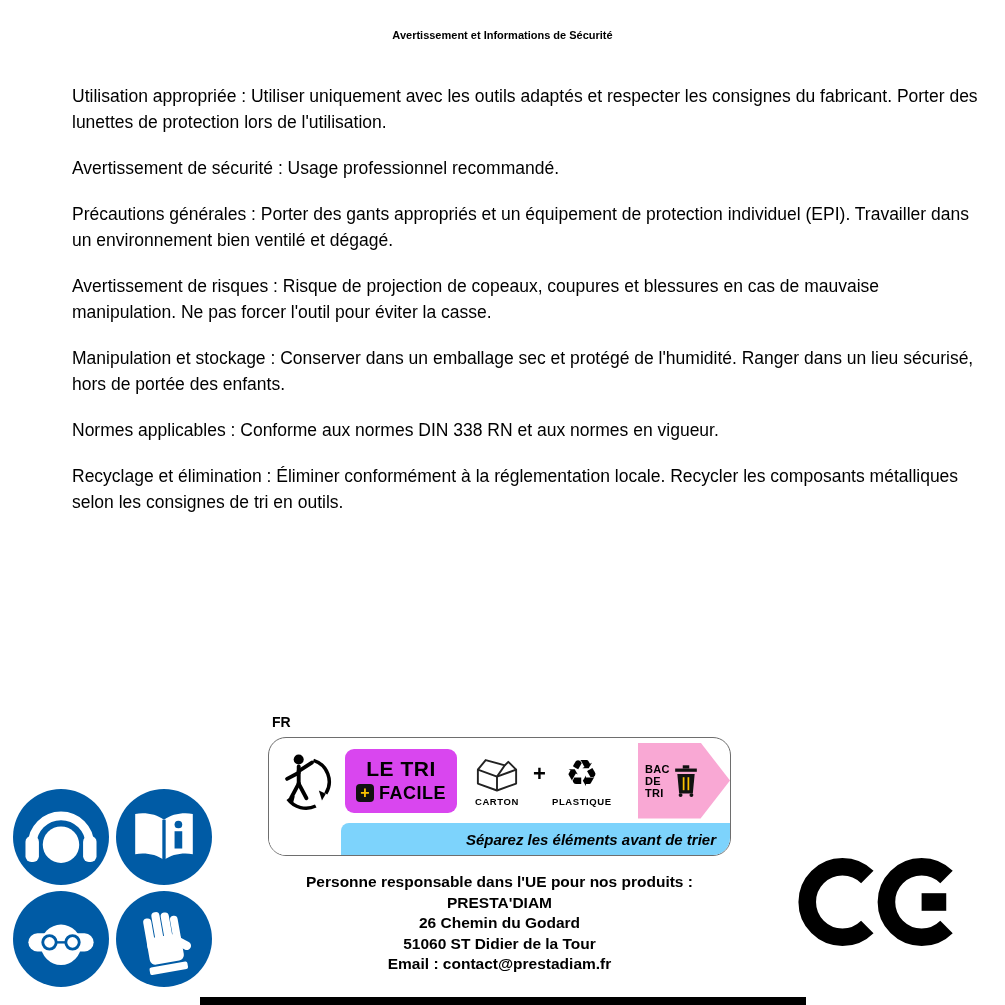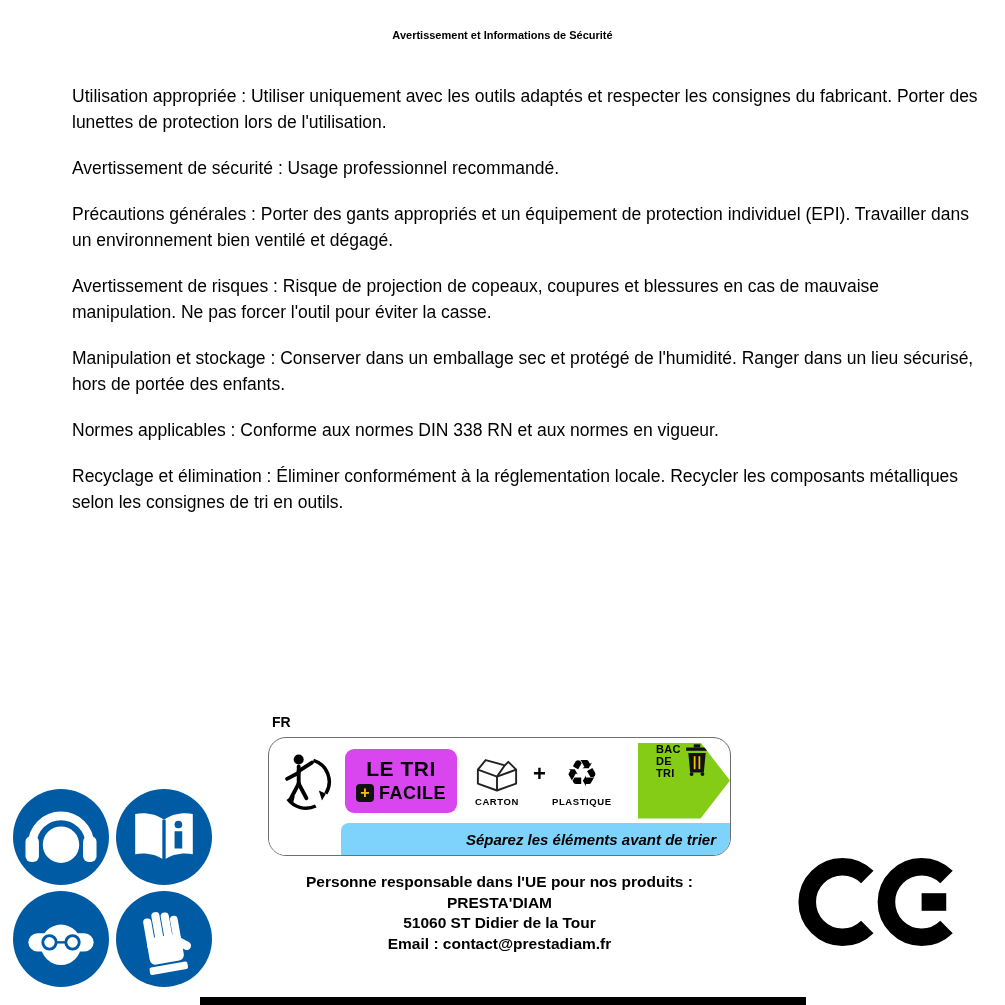--- a/index.html
+++ b/index.html
@@ -31,23 +31,23 @@
   .facile-row{display:flex;align-items:center;margin-top:3px;}
   .plus-box{width:18px;height:18px;background:#111;border-radius:4px;color:#fcc200;
             display:flex;align-items:center;justify-content:center;font-size:16px;font-weight:bold;line-height:16px;}
   .facile{font-size:18px;font-weight:900;margin-left:5px;letter-spacing:0.5px;}
   .materials{display:flex;align-items:center;flex:none;}
   .material{display:flex;flex-direction:column;align-items:center;width:64px;}
   .material-label{font-size:9.5px;font-weight:bold;letter-spacing:0.6px;margin-top:2px;}
   .carton-icon svg{width:54px;height:40px;display:block;}
   .recycle-icon{font-family:"DejaVu Sans",sans-serif;font-size:37px;line-height:40px;height:40px;}
   .plus-sep{font-size:22px;font-weight:bold;margin:0 4px 14px 4px;}
-  .bac-flag{margin-left:auto;width:92px;height:76px;background:#84cc16;flex:none;
+  .bac-flag{margin-left:auto;width:92px;height:76px;background:#f9a8d4;flex:none;
             clip-path:polygon(0 0,68% 0,100% 50%,68% 100%,0 100%);
-            display:flex;align-items:flex-start;padding-left:18px;box-sizing:border-box;}
+            display:flex;align-items:center;padding-left:7px;box-sizing:border-box;}
   .bac-text{font-size:11px;font-weight:900;line-height:12px;letter-spacing:0.3px;}
   .bin-icon svg{width:26px;height:34px;display:block;margin-left:3px;}
   .tri-bottom{display:flex;height:32px;}
   .tri-bottom-spacer{width:72px;background:#fff;}
   .tri-tagline{flex:1;background:#7dd3fc;display:flex;align-items:center;justify-content:flex-end;
                padding-right:14px;font-size:15px;font-weight:bold;font-style:italic;
                border-top-left-radius:8px;}
 
   
   .responsible{position:absolute;left:268px;top:872px;width:463px;text-align:center;
@@ -197,20 +197,21 @@
 
     <div class="tri-bottom">
       <div class="tri-bottom-spacer"></div>
       <div class="tri-tagline">Séparez les éléments avant de trier</div>
     </div>
   </div>
 
   <div class="responsible">
     <div>Personne responsable dans l'UE pour nos produits :</div>
     <div>PRESTA'DIAM</div>
+    <div>26 Chemin du Godard</div>
     <div>51060 ST Didier de la Tour</div>
     <div>Email : contact@prestadiam.fr</div>
   </div>
 
   <div class="ce">
     <svg width="168" height="88" viewBox="0 0 190 100">
       <g stroke="#000" stroke-width="20" fill="none">
         <path d="M78.3,21.7 A40,40 0 1 0 78.3,78.3"></path>
         <path d="M168.3,21.7 A40,40 0 1 0 168.3,78.3"></path>
         <path d="M140,50 L168,50"></path>

